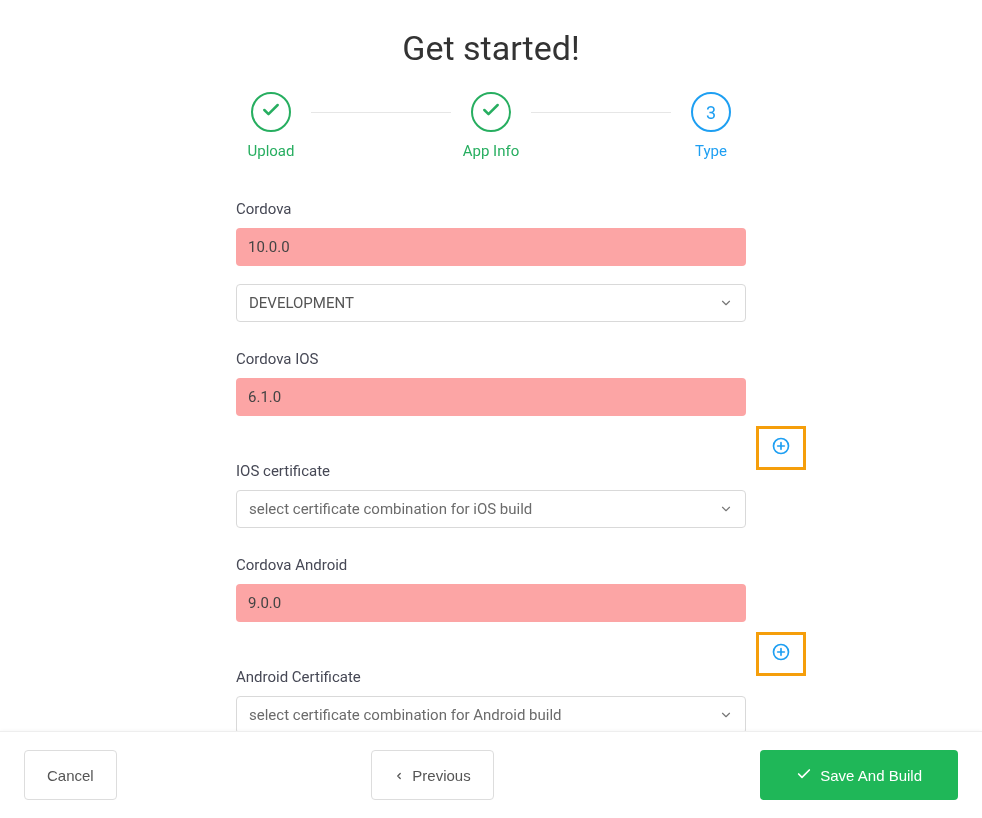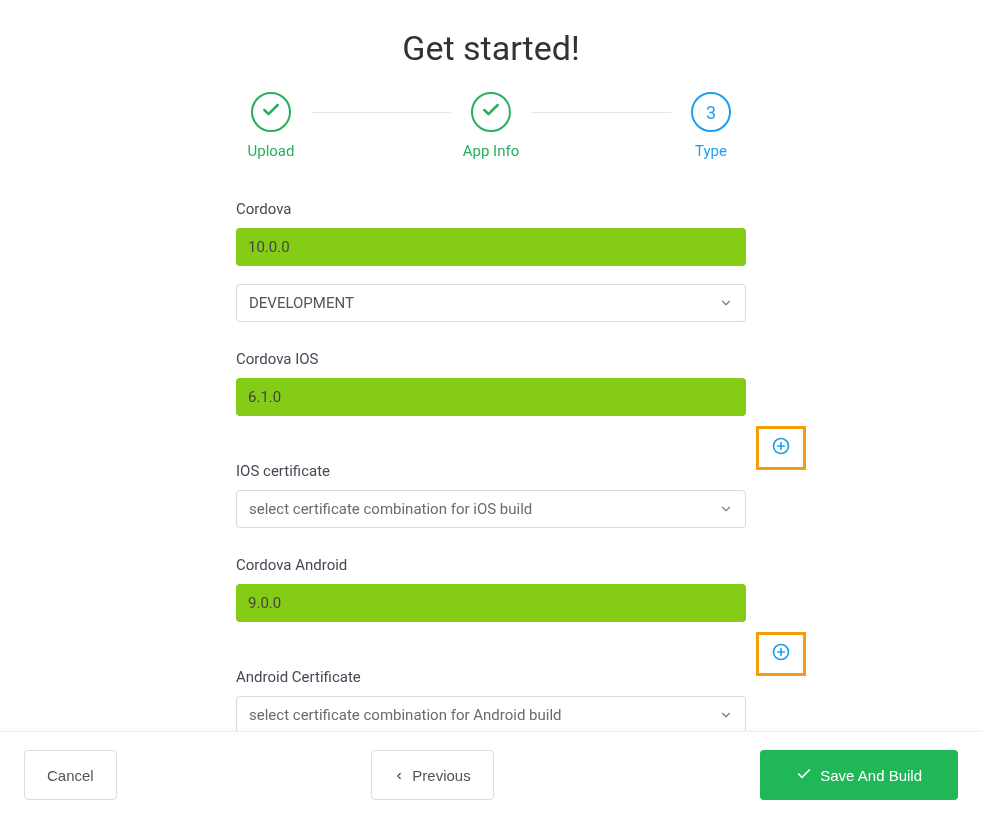--- a/index.html
+++ b/index.html
@@ -69,21 +69,21 @@
       display: block;
       margin-top: 28px;
     }
     .label-row {
       display: flex;
       justify-content: flex-start;
       align-items: center;
       margin-bottom: 10px;
     }
     .readonly-box {
-      background: #84cc16;
+      background: #fca5a5;
       color: #444;
       font-size: 15px;
       height: 38px;
       border-radius: 4px;
       display: flex;
       align-items: center;
       padding: 16px 12px;
     }
     .select-box {
       border: 1px solid #d9d9d9;

